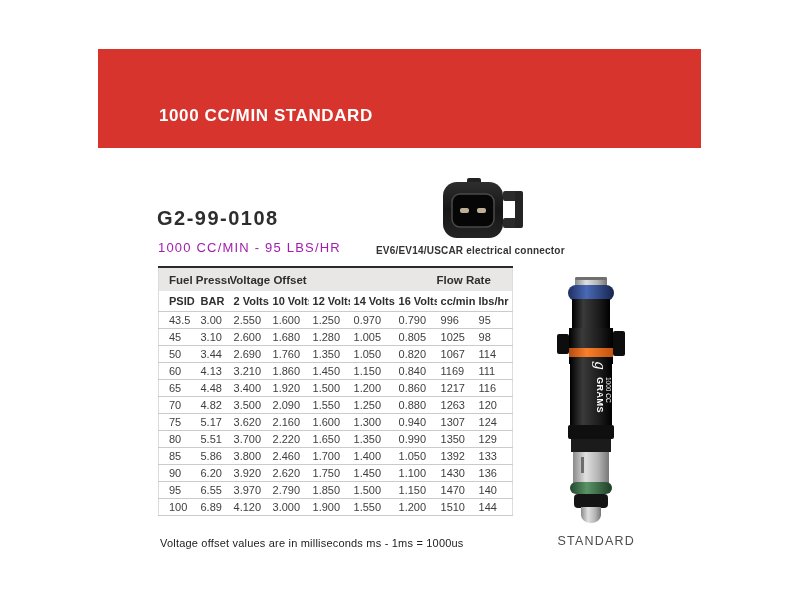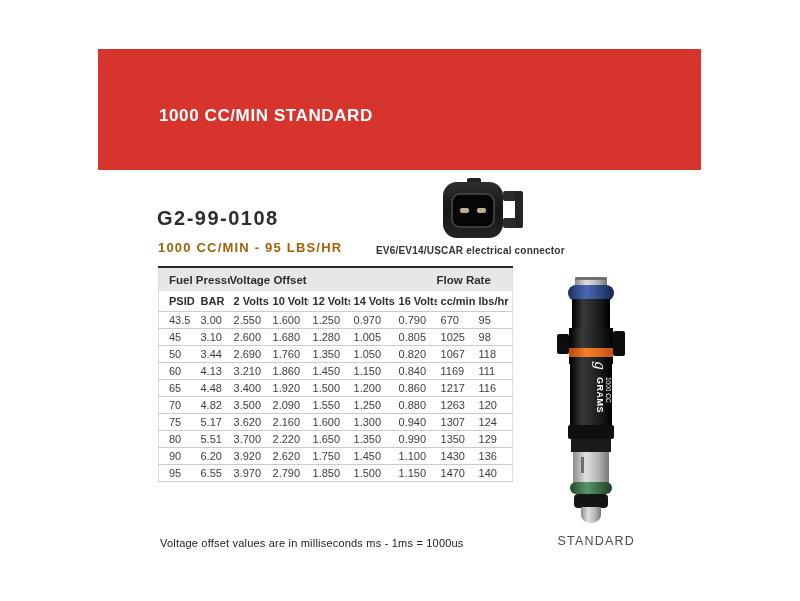--- a/index.html
+++ b/index.html
@@ -5,32 +5,32 @@
   html,body{margin:0;padding:0;}
   body{
     width:800px;height:601px;background:#ffffff;position:relative;overflow:hidden;
     font-family:"Liberation Sans",sans-serif;
     -webkit-font-smoothing:antialiased;
   }
   .abs{position:absolute;}
 
   
   .banner{
-    left:98px;top:49px;width:603px;height:121px;background:#d8342e;
+    left:98px;top:49px;width:603px;height:99px;background:#d8342e;
   }
   .banner-title{
     left:61px;top:57px;color:#ffffff;font-size:17px;font-weight:bold;letter-spacing:.6px;
   }
 
   
   .part-number{
     left:157px;top:207px;font-size:20px;font-weight:bold;color:#2d2d2d;letter-spacing:1.5px;
   }
   .subtitle{
-    left:158px;top:240px;font-size:13px;color:#a16207;letter-spacing:1.2px;font-weight:bold;
+    left:158px;top:240px;font-size:13px;color:#a21caf;letter-spacing:1.2px;
   }
   .connector-label{
     left:352px;top:245px;font-size:10px;font-weight:bold;color:#333333;letter-spacing:.2px;padding-left:24px;
   }
 
   
   .spec-table{
     left:158px;top:266px;width:354px;border-collapse:collapse;table-layout:fixed;
     border-top:2px solid #2b2b2b;border-left:1px solid #dcdcdc;border-right:1px solid #dcdcdc;
     font-family:"Liberation Sans",sans-serif;
@@ -119,21 +119,21 @@
   </thead>
   <tbody>
       <tr>
         <td class="first-col">43.5</td>
         <td>3.00</td>
         <td>2.550</td>
         <td>1.600</td>
         <td>1.250</td>
         <td>0.970</td>
         <td>0.790</td>
-        <td>670</td>
+        <td>996</td>
         <td>95</td>
       </tr>
       <tr>
         <td class="first-col">45</td>
         <td>3.10</td>
         <td>2.600</td>
         <td>1.680</td>
         <td>1.280</td>
         <td>1.005</td>
         <td>0.805</td>
@@ -142,21 +142,21 @@
       </tr>
       <tr>
         <td class="first-col">50</td>
         <td>3.44</td>
         <td>2.690</td>
         <td>1.760</td>
         <td>1.350</td>
         <td>1.050</td>
         <td>0.820</td>
         <td>1067</td>
-        <td>118</td>
+        <td>114</td>
       </tr>
       <tr>
         <td class="first-col">60</td>
         <td>4.13</td>
         <td>3.210</td>
         <td>1.860</td>
         <td>1.450</td>
         <td>1.150</td>
         <td>0.840</td>
         <td>1169</td>
@@ -200,20 +200,31 @@
         <td>5.51</td>
         <td>3.700</td>
         <td>2.220</td>
         <td>1.650</td>
         <td>1.350</td>
         <td>0.990</td>
         <td>1350</td>
         <td>129</td>
       </tr>
       <tr>
+        <td class="first-col">85</td>
+        <td>5.86</td>
+        <td>3.800</td>
+        <td>2.460</td>
+        <td>1.700</td>
+        <td>1.400</td>
+        <td>1.050</td>
+        <td>1392</td>
+        <td>133</td>
+      </tr>
+      <tr>
         <td class="first-col">90</td>
         <td>6.20</td>
         <td>3.920</td>
         <td>2.620</td>
         <td>1.750</td>
         <td>1.450</td>
         <td>1.100</td>
         <td>1430</td>
         <td>136</td>
       </tr>
@@ -221,20 +232,31 @@
         <td class="first-col">95</td>
         <td>6.55</td>
         <td>3.970</td>
         <td>2.790</td>
         <td>1.850</td>
         <td>1.500</td>
         <td>1.150</td>
         <td>1470</td>
         <td>140</td>
       </tr>
+      <tr>
+        <td class="first-col">100</td>
+        <td>6.89</td>
+        <td>4.120</td>
+        <td>3.000</td>
+        <td>1.900</td>
+        <td>1.550</td>
+        <td>1.200</td>
+        <td>1510</td>
+        <td>144</td>
+      </tr>
     </tbody>
 </table>
 
 <div class="abs footer-note">Voltage offset values are in milliseconds ms - 1ms = 1000us</div>
 
 <svg class="abs" style="left:551px;top:274px;" width="80" height="252" viewBox="0 0 80 252">
   <defs>
     <linearGradient id="silverG" x1="0" y1="0" x2="1" y2="0">
       <stop offset="0" stop-color="#8a8a8a"></stop>
         <stop offset="0.35" stop-color="#e0e0e0"></stop>

